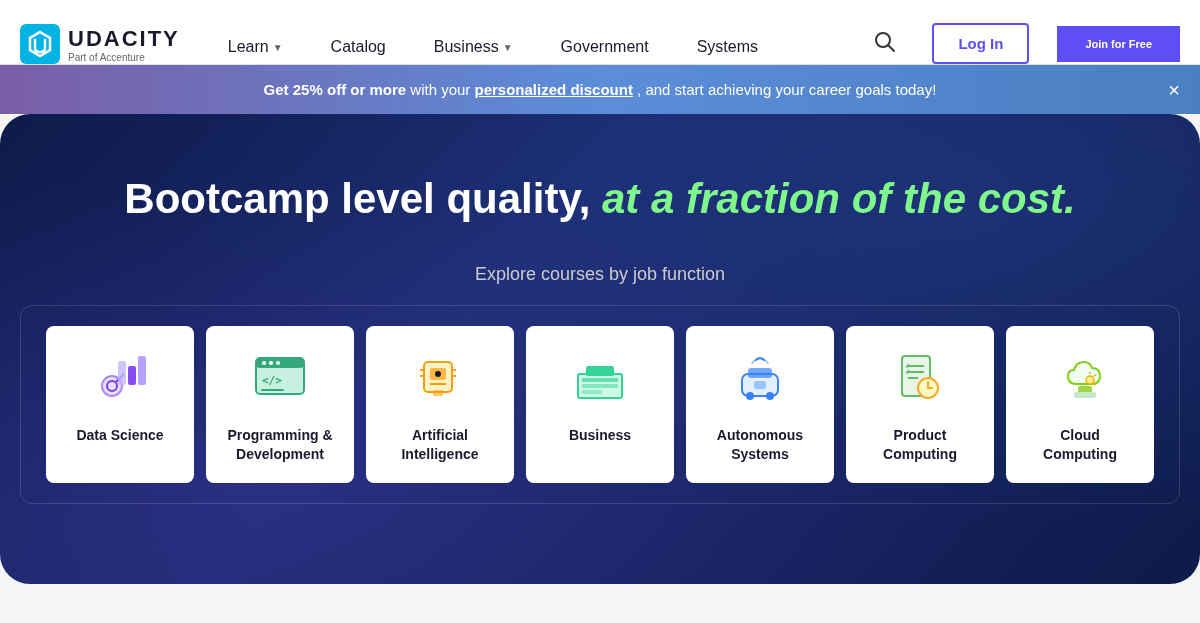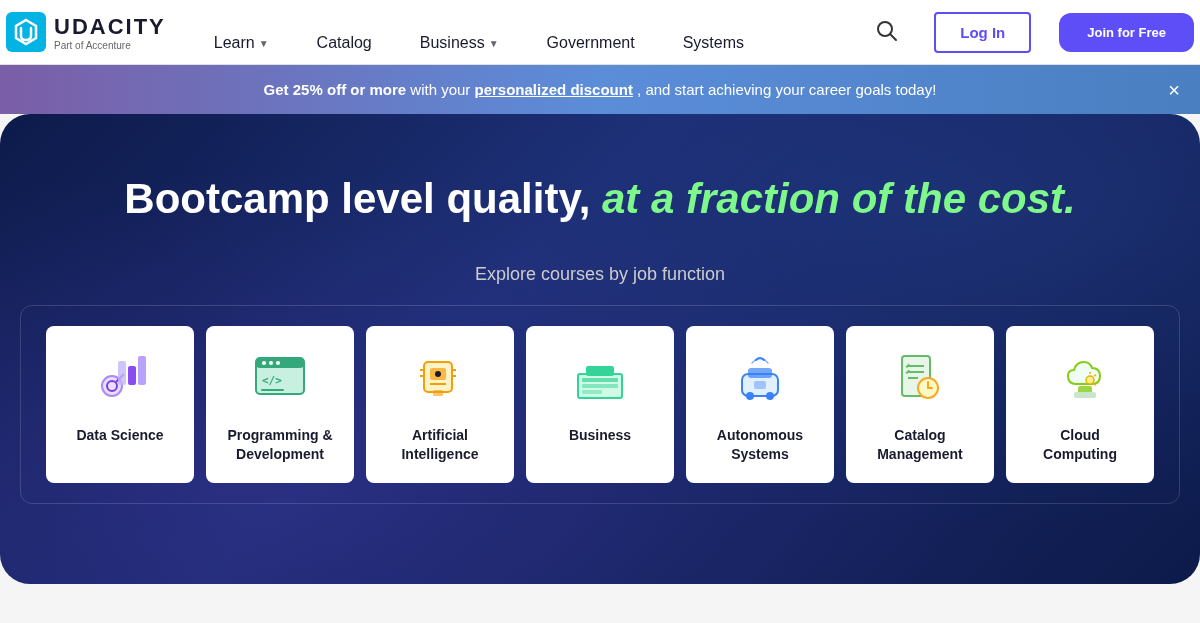--- a/index.html
+++ b/index.html
@@ -3,22 +3,22 @@
   <meta charset="utf-8">
   <style>
     * { margin: 0; padding: 0; box-sizing: border-box; }
     body { font-family: 'Arial', sans-serif; background: #f5f5f5; width: 1200px; overflow-x: hidden; }
 
     
     .navbar {
       background: #fff;
       height: 65px;
       display: flex;
-      align-items: center;
-      padding: 0 6px;
+      align-items: flex-end;
+      padding: 0 20px;
       border-bottom: 1px solid #e0e0e0;
       position: relative;
       z-index: 10;
     }
     .navbar-logo {
       display: flex;
       align-items: center;
       margin-right: 32px;
     }
     .logo-icon {
@@ -81,22 +81,22 @@
       border-radius: 4px;
       font-size: 15px;
       font-weight: 600;
       cursor: pointer;
     }
     .btn-join {
       background: #5d4ef7;
       color: #fff;
       border: none;
       padding: 12px 28px;
-      border-radius: 12px;
-      font-size: 13px;
+      border-radius: 0;
+      font-size: 11px;
       font-weight: 600;
       cursor: pointer;
     }
 
     
     .banner {
       background: linear-gradient(90deg, #7b5ea7 0%, #5b8dd9 50%, #4a7fc1 100%);
       padding: 16px 12px;
       text-align: center;
       color: #fff;
@@ -338,21 +338,21 @@
           <rect x="14" y="10" width="28" height="40" rx="3" fill="#e8f5e9" stroke="#66bb6a" stroke-width="2"></rect>
           <line x1="20" y1="20" x2="36" y2="20" stroke="#66bb6a" stroke-width="2"></line>
           <line x1="20" y1="26" x2="36" y2="26" stroke="#66bb6a" stroke-width="2"></line>
           <line x1="20" y1="32" x2="30" y2="32" stroke="#66bb6a" stroke-width="2"></line>
           <polyline points="18,20 19,21 21,18" stroke="#66bb6a" stroke-width="1.5" fill="none"></polyline>
           <polyline points="18,26 19,27 21,24" stroke="#66bb6a" stroke-width="1.5" fill="none"></polyline>
           <circle cx="40" cy="42" r="10" fill="#fff9c4" stroke="#f9a825" stroke-width="2"></circle>
           <line x1="40" y1="36" x2="40" y2="42" stroke="#f9a825" stroke-width="2" stroke-linecap="round"></line>
           <line x1="40" y1="42" x2="44" y2="42" stroke="#f9a825" stroke-width="2" stroke-linecap="round"></line>
         </svg>
-        <span class="course-label">Catalog Management</span>
+        <span class="course-label">Product Computing</span>
       </div>
 
       <div class="course-card">
         <svg class="course-icon" viewBox="0 0 64 64" fill="none">
           <path d="M44 38 Q52 38 52 30 Q52 22 44 22 Q42 16 36 16 Q28 16 26 24 Q20 24 20 30 Q20 38 28 38 Z" fill="#f0fdf4" stroke="#84cc16" stroke-width="2"></path>
           <rect x="30" y="40" width="14" height="12" rx="2" fill="#84cc16" opacity="0.8"></rect>
           <rect x="26" y="46" width="22" height="6" rx="2" fill="#c8e6c9"></rect>
           <circle cx="42" cy="34" r="4" fill="#fef08a" stroke="#eab308" stroke-width="1.5"></circle>
           <line x1="42" y1="28" x2="42" y2="26" stroke="#eab308" stroke-width="1.5"></line>
           <line x1="46" y1="30" x2="48" y2="29" stroke="#eab308" stroke-width="1.5"></line>

